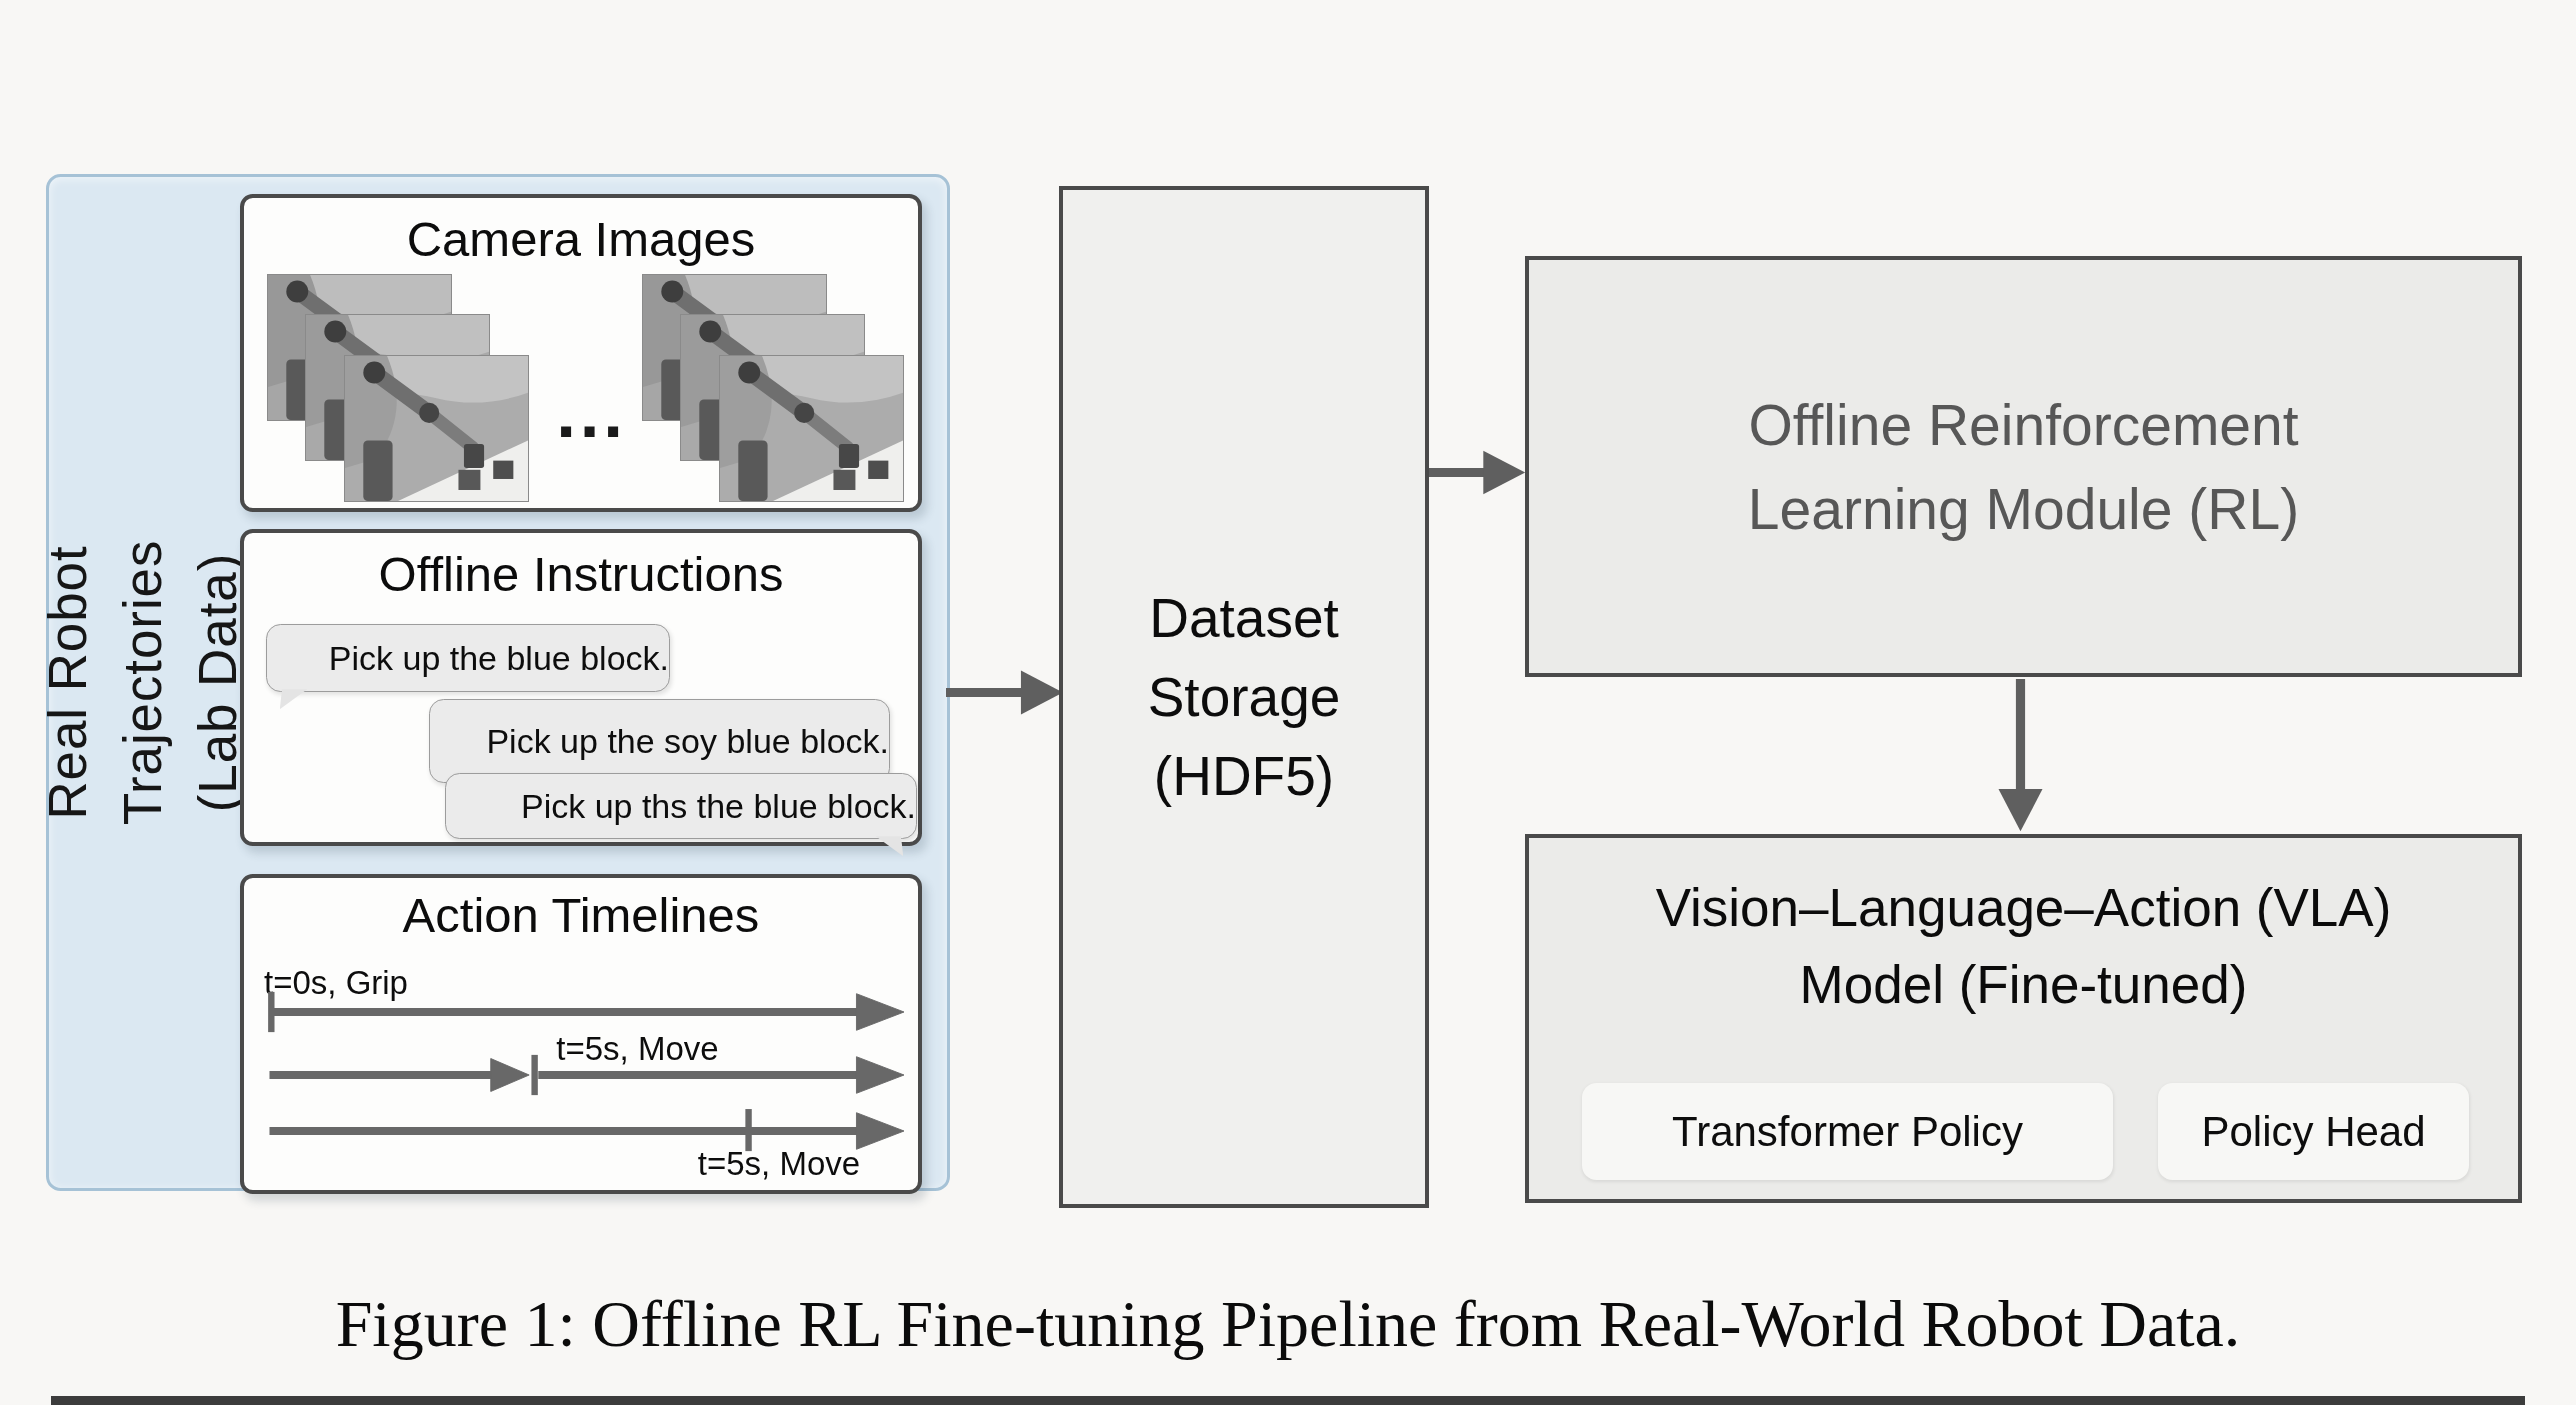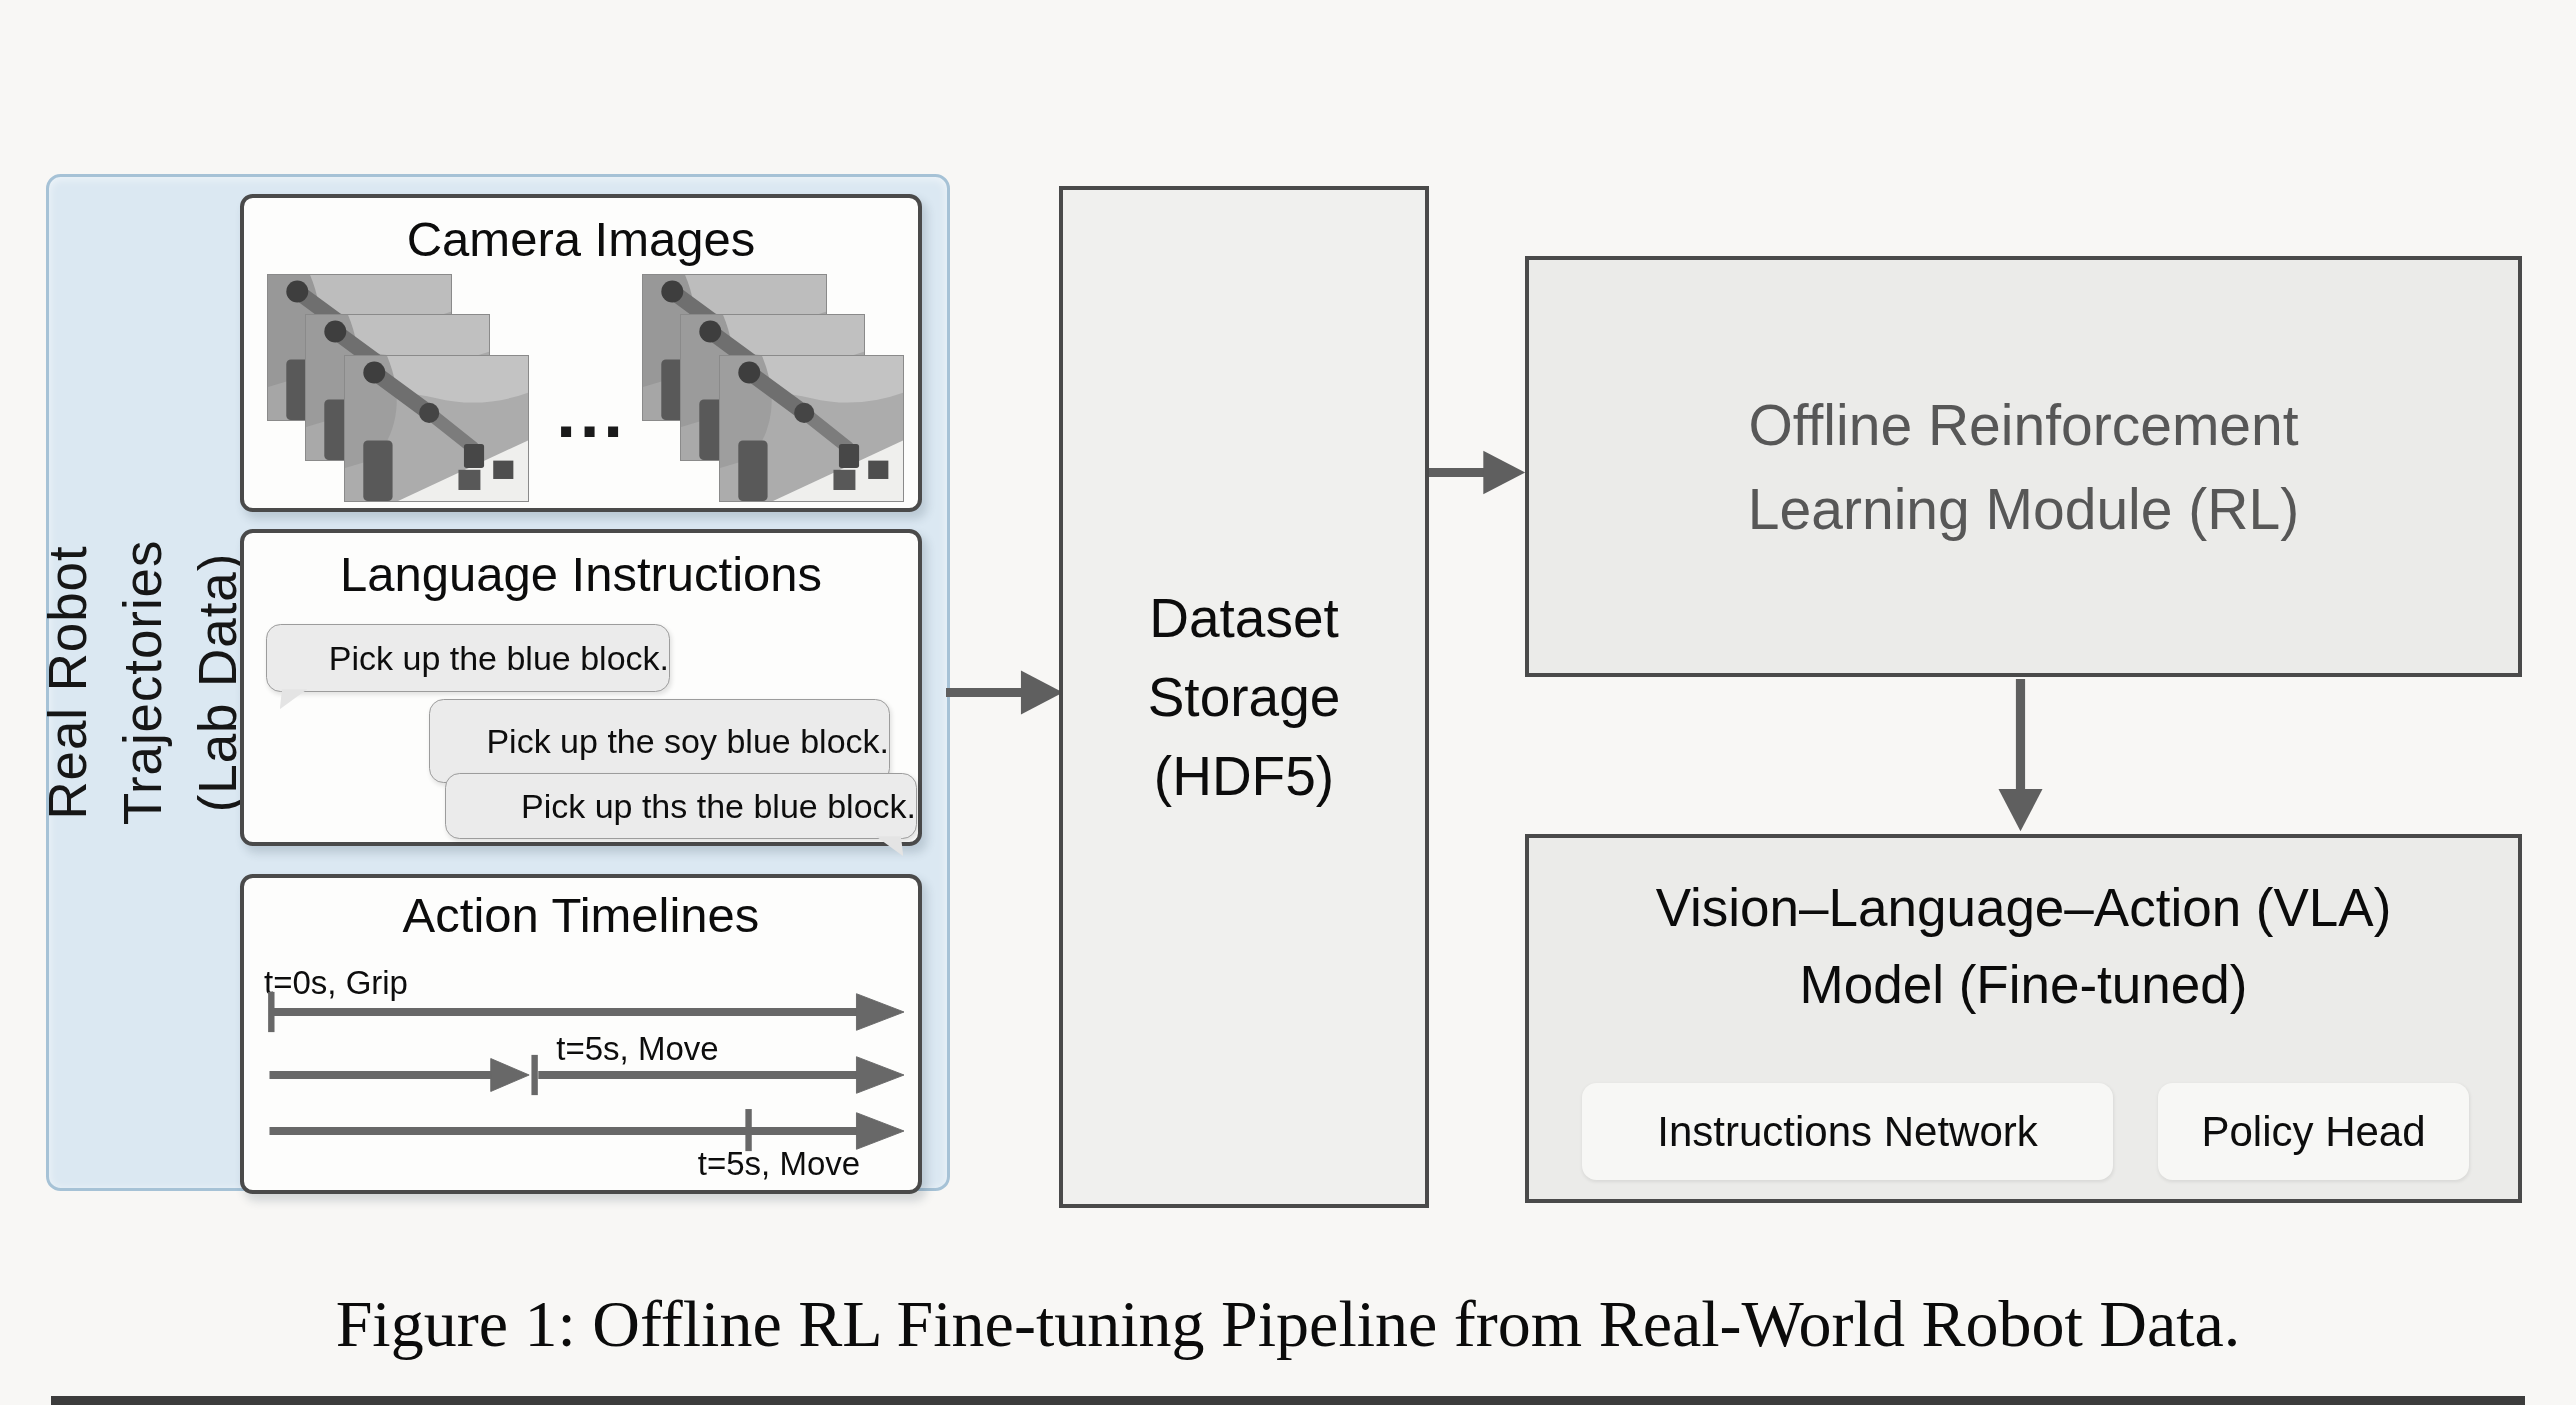--- a/index.html
+++ b/index.html
@@ -204,21 +204,21 @@
           <circle cx="32" cy="18" r="12" fill="#3e3e3e"></circle>
           <line x1="92" y1="62" x2="140" y2="100" stroke="#7c7c7c" stroke-width="14" stroke-linecap="round"></line>
           <circle cx="92" cy="62" r="11" fill="#454545"></circle>
           <rect x="130" y="96" width="22" height="26" rx="3" fill="#474747"></rect>
         </svg>
       </div>
     </div>
   </div>
 
   <div class="white-box" style="left:240px;top:529px;width:682px;height:317px;">
-    <div class="box-title" style="top:12.8px;">Language Instructions</div>
+    <div class="box-title" style="top:12.8px;">Offline Instructions</div>
 
     <div class="bubble" style="left:22px;top:91px;width:404px;height:68px;">
       <span>Pick up the blue block.</span>
       <span class="tail tail-left"></span>
     </div>
     <div class="bubble" style="left:185px;top:166px;width:461px;height:84px;">
       <span>Pick up the soy blue block.</span>
       <span class="tail tail-right"></span>
     </div>
     <div class="bubble" style="left:201px;top:240px;width:472px;height:66px;">
@@ -277,21 +277,21 @@
     <div class="rl-line">Offline Reinforcement</div>
     <div class="rl-line">Learning Module (RL)</div>
   </div>
 
   <div class="gray-box vla">
     <div class="vla-title">
       <div>Vision–Language–Action (VLA)</div>
       <div>Model (Fine-tuned)</div>
     </div>
     <div class="chip chip-1">
-      <span>Instructions Network</span>
+      <span>Transformer Policy</span>
     </div>
     <div class="chip chip-2">
       <span>Policy Head</span>
     </div>
   </div>
 
   <div class="caption">Figure 1: Offline RL Fine-tuning Pipeline from Real-World Robot Data.</div>
   <div class="bottom-strip"></div>
 
 </div>

